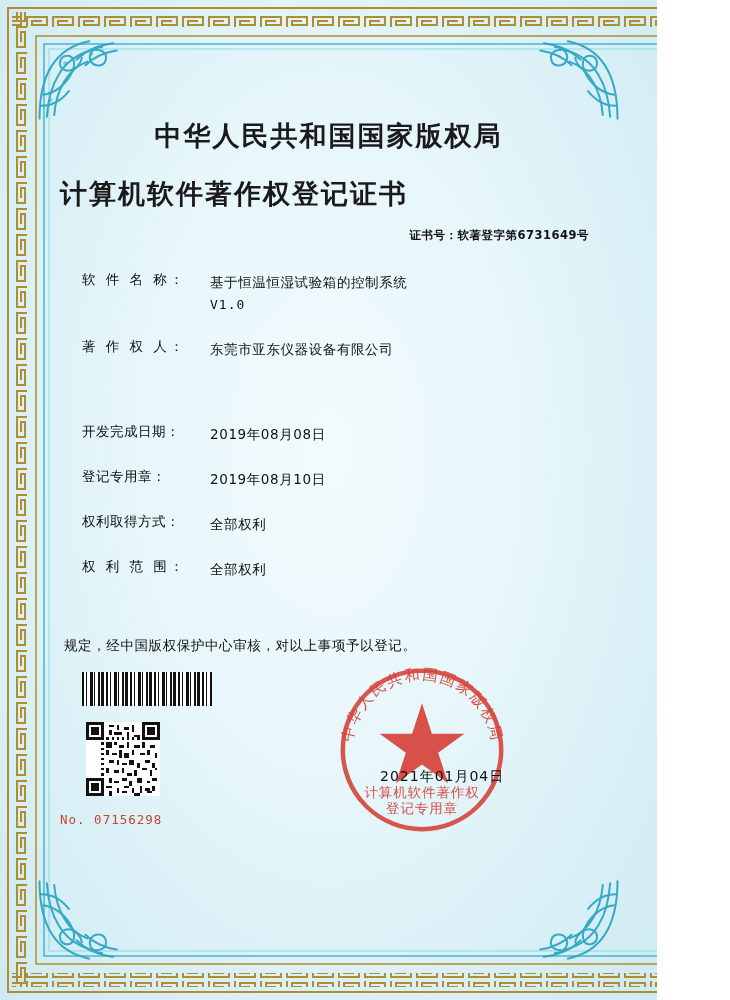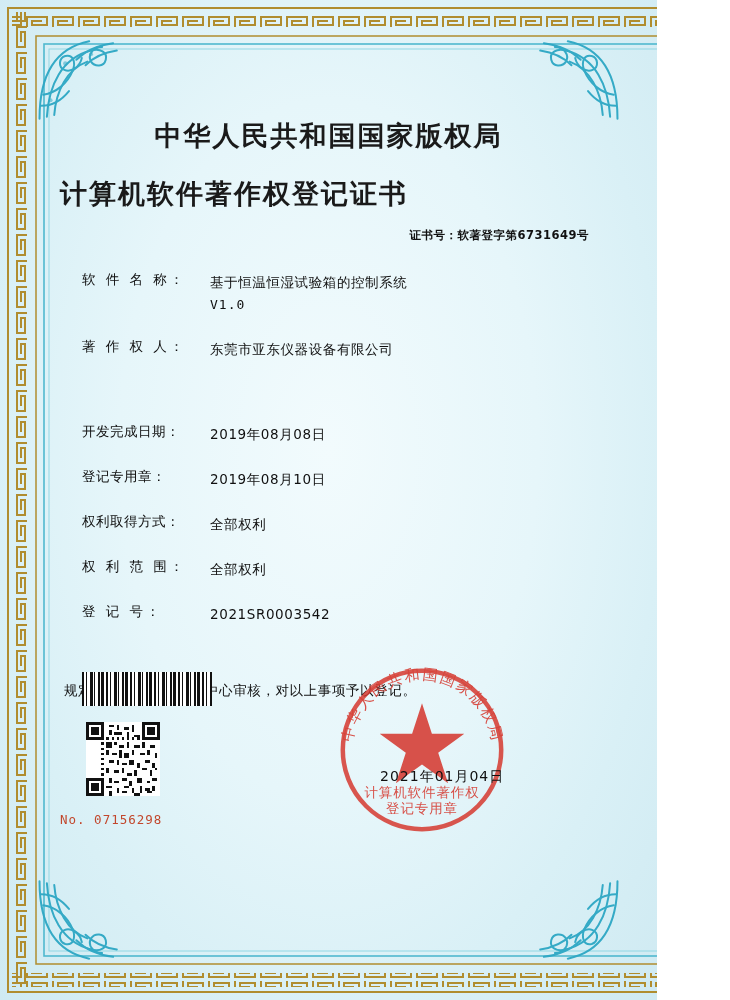--- a/index.html
+++ b/index.html
@@ -305,24 +305,20 @@
       <div class="field-row">
         <div class="field-label tight">权利取得方式：</div>
         <div class="field-value">全部权利</div>
       </div>
 
       <div class="field-row">
         <div class="field-label">权 利 范 围：</div>
         <div class="field-value">全部权利</div>
       </div>
 
-      <div class="field-row">
-        <div class="field-label">登 记 号：</div>
-        <div class="field-value">2021SR0003542</div>
-      </div>
 
     </div>
 
     <div class="para">
       <span class="indent"></span><br>
       <span>规定，经中国版权保护中心审核，对以上事项予以登记。</span>
     </div>
 
   </div>
 

